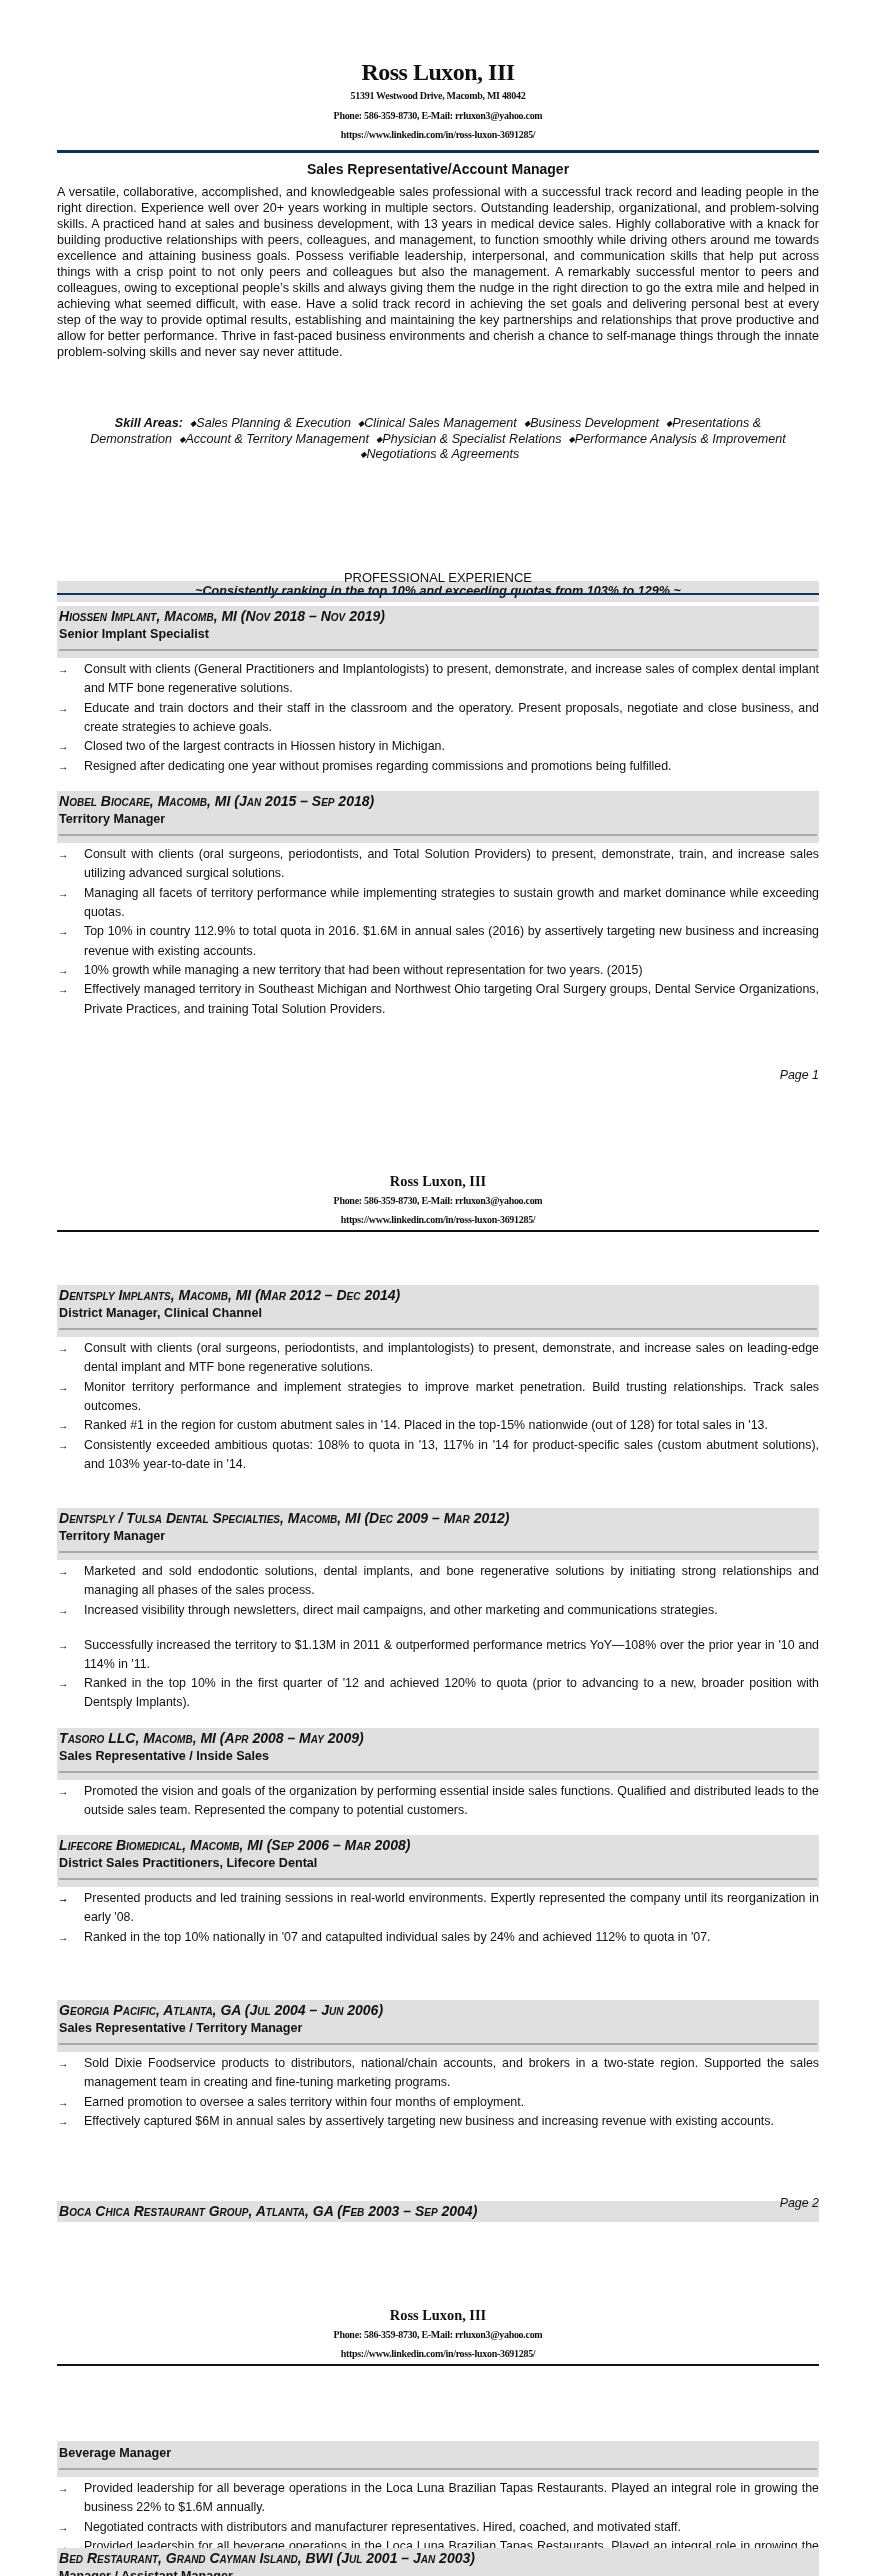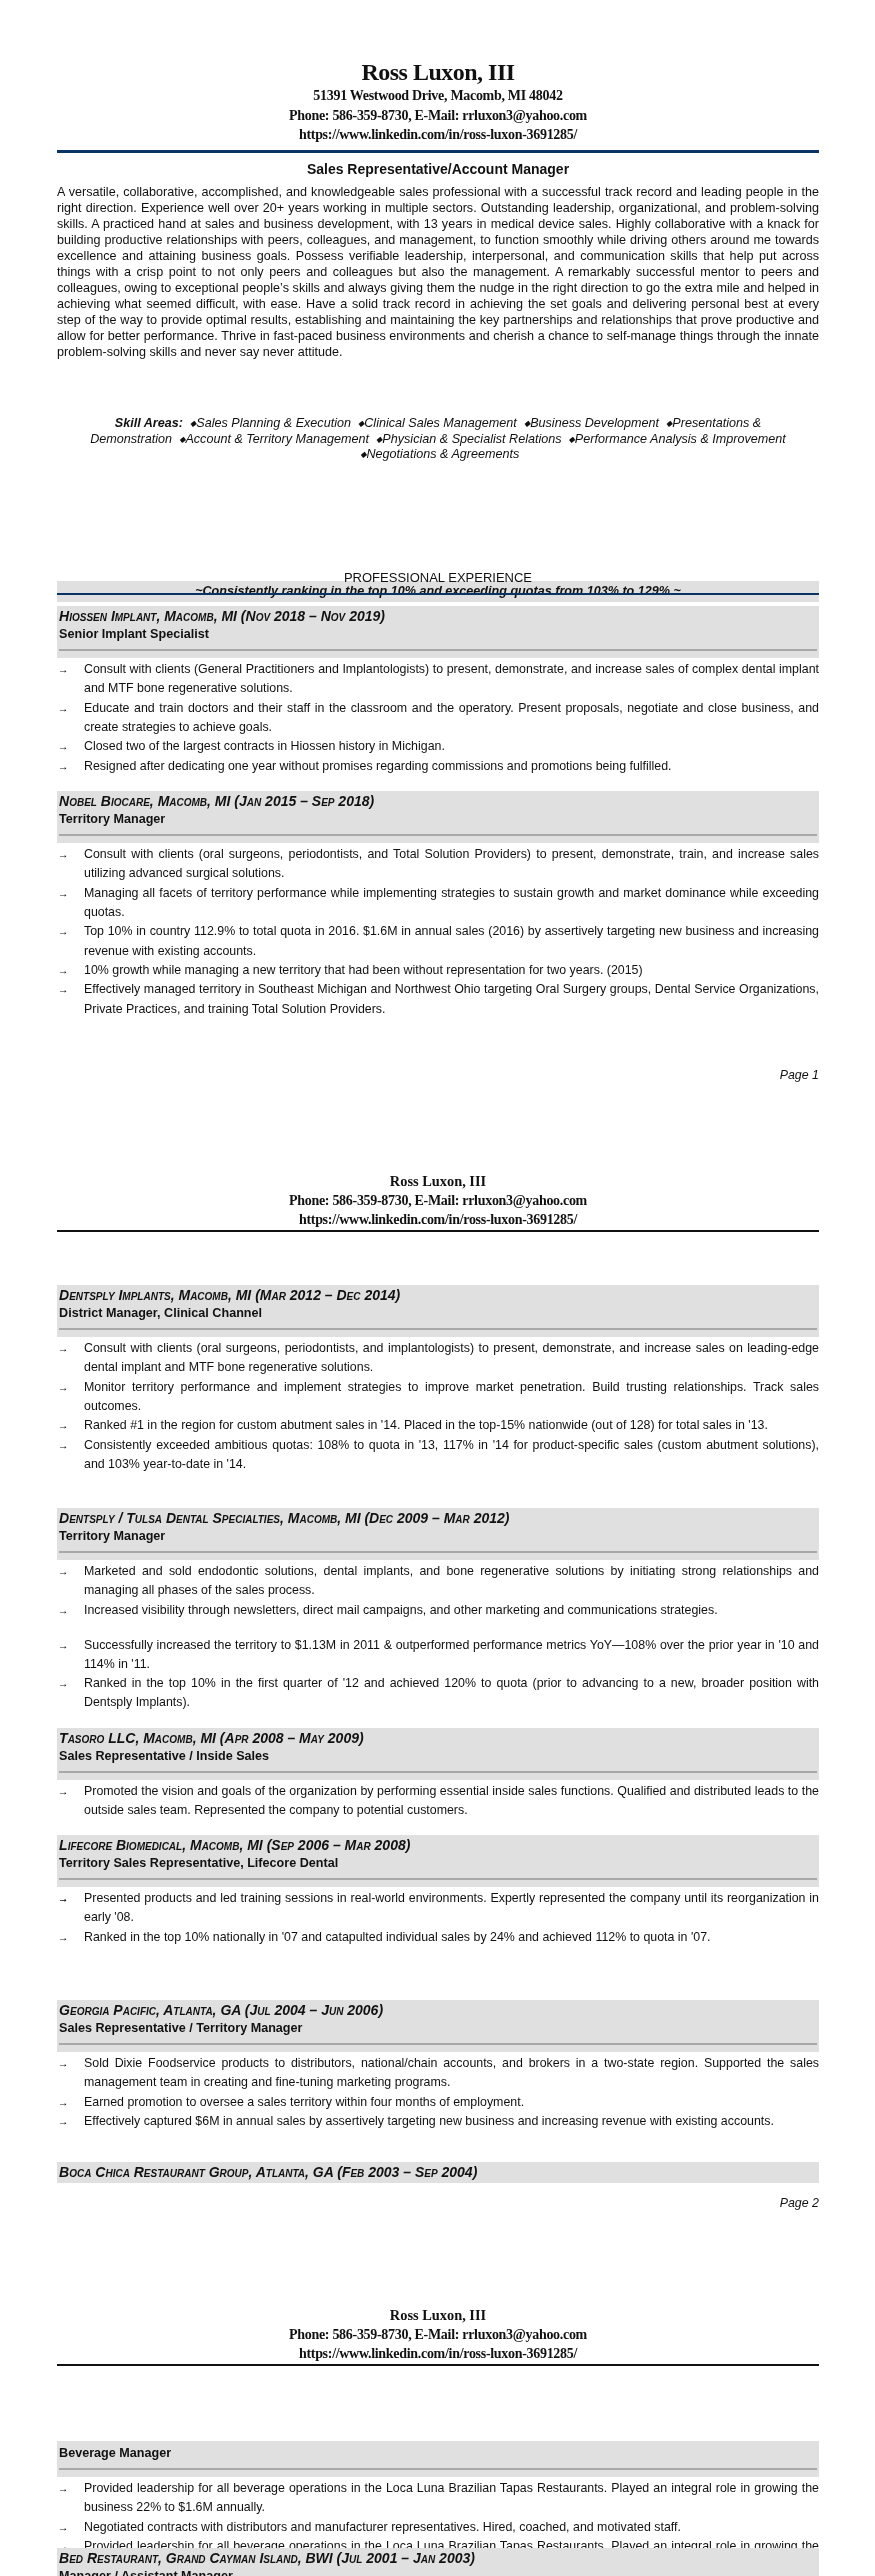--- a/index.html
+++ b/index.html
@@ -4,42 +4,42 @@
 <style>
   * { box-sizing: border-box; margin: 0; padding: 0; }
   html, body { width: 876px; background: #ffffff; }
   body { position: relative; height: 3400px; font-family: "Liberation Sans", sans-serif; color: #111; }
   .page { position: absolute; left: 0; width: 876px; }
   .content { position: absolute; left: 57px; width: 762px; }
 
   .hdr { text-align: center; font-family: "Liberation Serif", serif; font-weight: bold; color: #111; }
   .hdr .name { font-size: 24px; line-height: 28px; letter-spacing: -0.5px; }
   .hdr .name-sm { font-size: 14.4px; line-height: 18.5px; }
-  .hdr .line { font-size: 14px; line-height: 19.6px; letter-spacing: -0.3px; }
+  .hdr .line { font-size: 10px; line-height: 19.6px; letter-spacing: -0.3px; }
 
   .rule-blue { height: 3.1px; background: #0b3466; }
   .rule-black { height: 2.1px; background: #111; }
 
   .headline { text-align: center; font-weight: bold; font-size: 14px; line-height: 18.5px; }
   .summary { text-align: justify; font-size: 12.6px; line-height: 16px; }
 
   .skills { text-align: center; font-style: italic; font-size: 12.6px; line-height: 15.5px; padding: 0 20.6px; }
   .skills .lbl { font-weight: bold; }
   .skills .dot { font-size: 8.2px; vertical-align: 1px; }
 
   .banner { background: #e0e0e0; text-align: center; font-weight: bold; font-style: italic;
             font-size: 12.6px; line-height: 20.6px; }
 
   .sec-title { text-align: center; font-weight: normal; font-size: 13px; line-height: 17.5px; }
 
   .job-head { background: #e0e0e0; padding: 2.1px 2.1px 7.2px 2.1px; }
   .job-head .co { font-weight: bold; font-variant: small-caps; font-size: 14px; line-height: 17px; font-style: italic; }
   .job-head .role { font-weight: bold; font-size: 12.6px; line-height: 18.5px; }
   .job-head .bar { height: 2.1px; background: #a8a8a8; margin-top: 5.2px; }
-  .job-head.short { padding: 2.1px 2.1px 2.1px 2.1px; }
+  .job-head.short { padding: 2.1px 2.1px 2.1px 2.1px; margin-top: 39px; }
 
   ul.bul { list-style: none; margin-top: 2.1px; }
   ul.bul li { position: relative; padding-left: 27px; font-size: 12.4px; line-height: 19.3px; text-align: justify; }
   ul.bul li .arr { position: absolute; left: 0; top: 0; width: 12.4px; text-align: center; font-size: 10.3px; }
 
   .pagenum { position: absolute; right: 57px; font-style: italic; font-size: 12.4px; }
 </style>
 </head>
 <body>
 
@@ -164,21 +164,21 @@
       <div class="bar"></div>
     </div>
     <ul class="bul">
       <li><span class="arr">→</span><span>Promoted the vision and goals of the organization by performing essential inside sales functions. Qualified and distributed leads to the outside sales team. Represented the company to potential customers.</span></li>
     </ul>
   </div>
 
   <div class="content" style="top:702px;">
     <div class="job-head">
       <div class="co">Lifecore Biomedical, Macomb, MI (Sep 2006 – Mar 2008)</div>
-      <div class="role">Territory Sales Representative, Lifecore Dental</div>
+      <div class="role">District Sales Practitioners, Lifecore Dental</div>
       <div class="bar"></div>
     </div>
     <ul class="bul">
       <li><span class="arr">→</span></li>
       <li><span class="arr">→</span><span>Presented products and led training sessions in real-world environments. Expertly represented the company until its reorganization in early '08.</span></li>
       <li><span class="arr">→</span><span>Ranked in the top 10% nationally in '07 and catapulted individual sales by 24% and achieved 112% to quota in '07.</span></li>
     </ul>
   </div>
 
   <div class="content" style="top:867px;">

